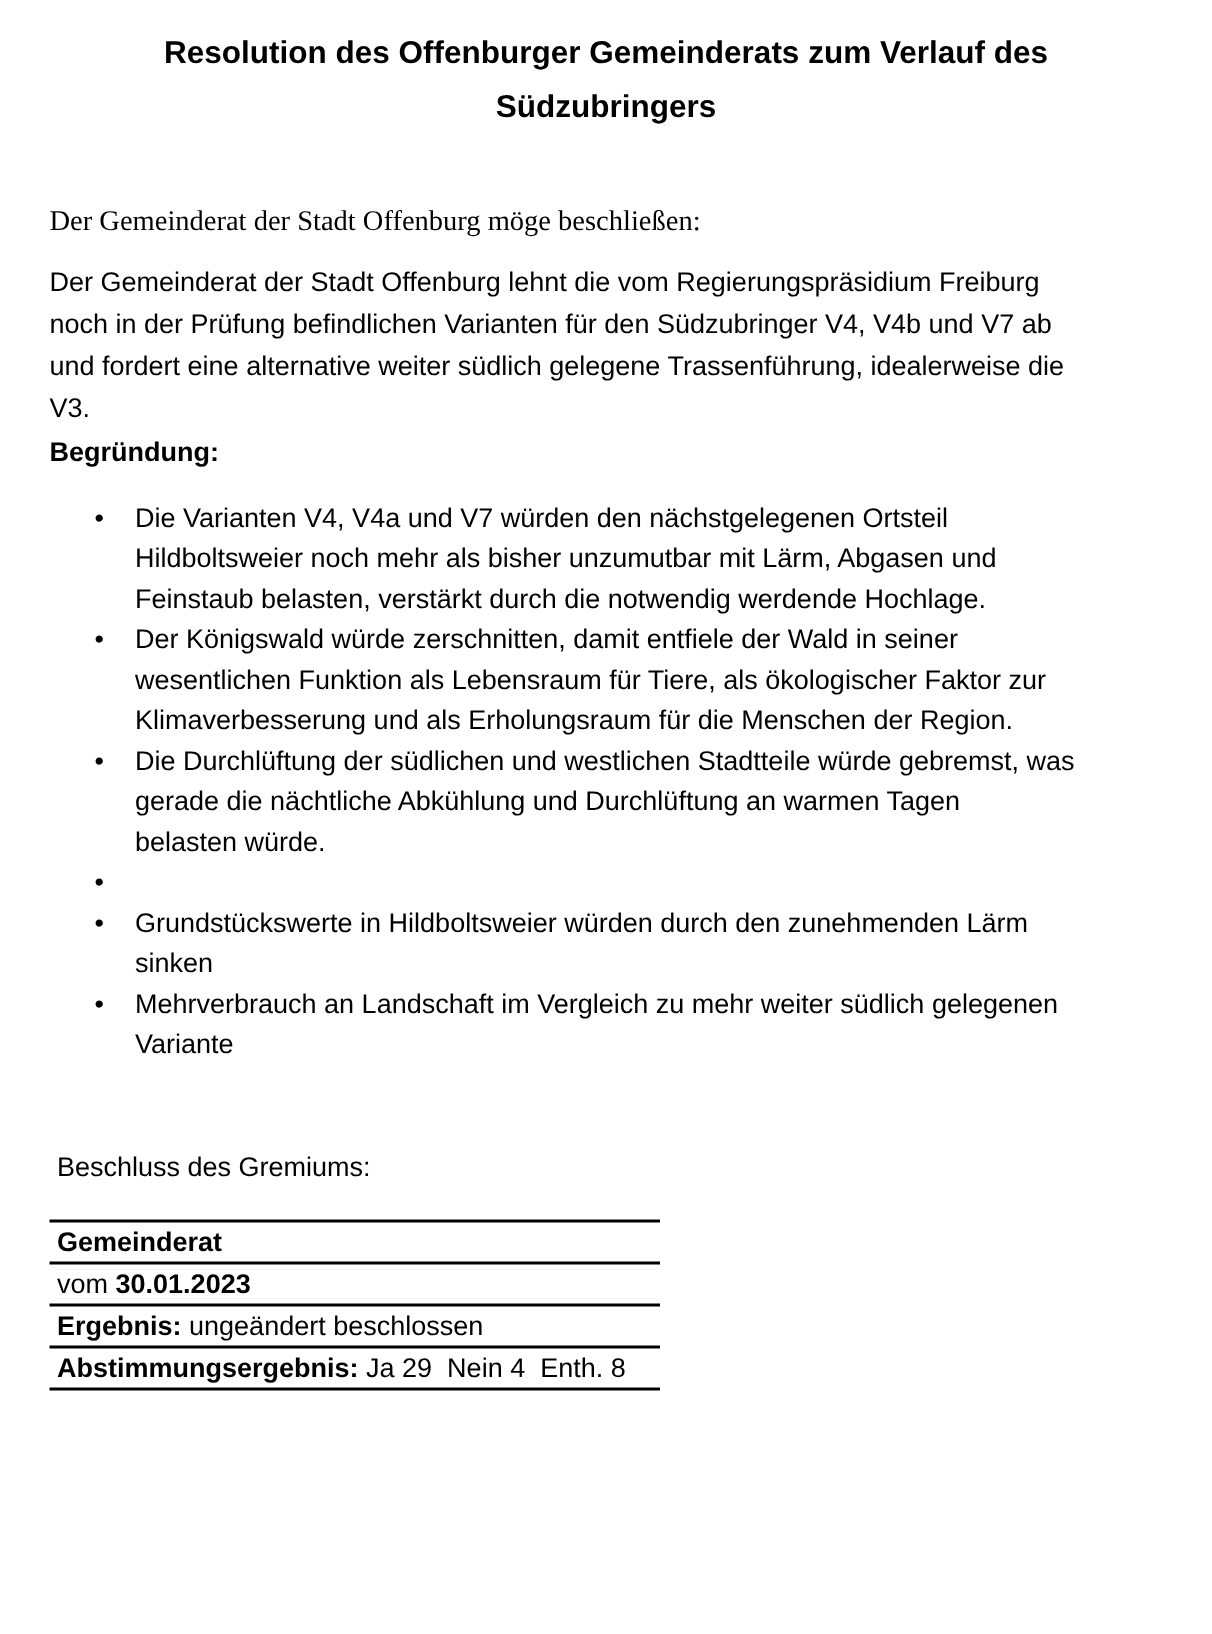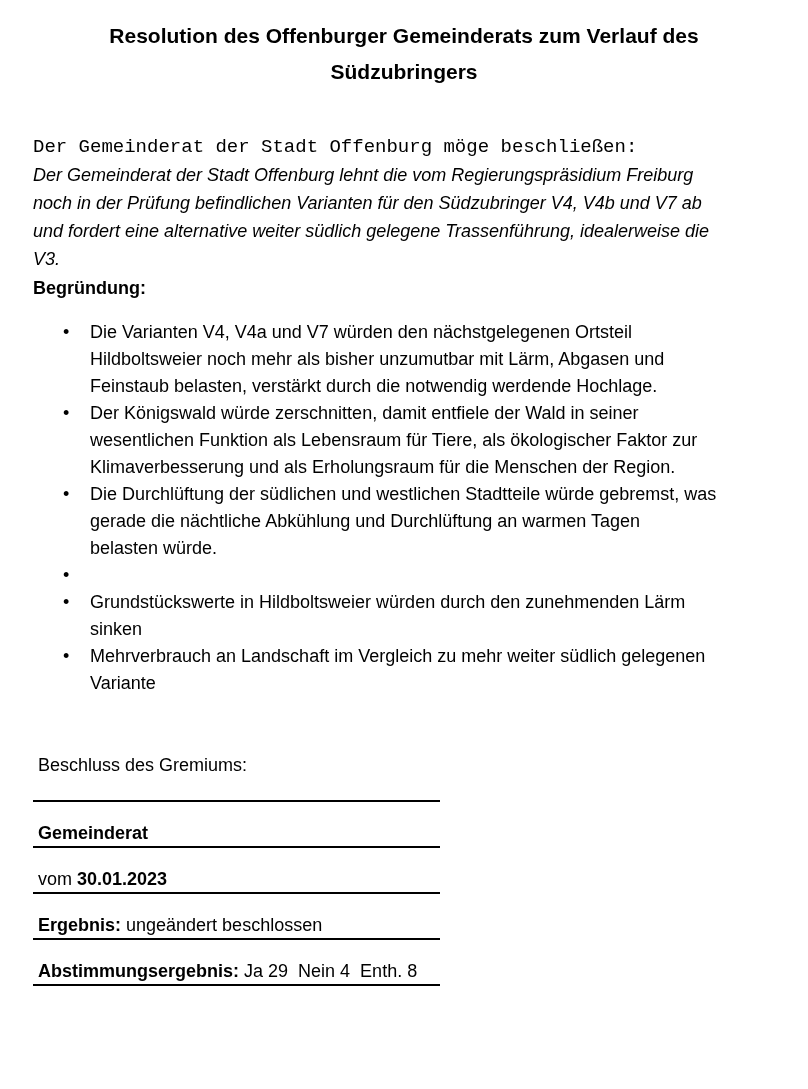--- a/index.html
+++ b/index.html
@@ -23,30 +23,29 @@
   .doc-title {
     margin: 0;
     font-size: 21px;
     font-weight: bold;
     line-height: 36px;
     text-align: center;
     white-space: pre-line;
   }
   .intro {
     margin: 44px 0 0 0;
-    font-family: Liberation Mono, monospace;
+    font-family: Liberation Serif, serif;
     font-size: 19px;
     line-height: 27px;
   }
   .body-par {
-    margin: 0 0 0 0;
+    margin: 13px 0 0 0;
     font-size: 18px;
     line-height: 28px;
     white-space: pre-line;
-    font-style: italic;
   }
   .reasons-heading {
     margin: 2px 0 0 0;
     font-size: 18px;
     line-height: 27px;
     font-weight: bold;
   }
   ul.reasons {
     margin: 17px 0 0 0;
     padding: 0;
@@ -74,21 +73,21 @@
   .decision {
     margin-top: 58px;
   }
   .decision .row {
     width: 407px;
     box-sizing: border-box;
     padding: 0 0 2px 5px;
     border-bottom: 2px solid #000000;
     font-size: 18px;
     line-height: 21px;
-    margin-top: 21px;
+    margin-top: 3px;
   }
   .decision .row.row-heading {
     margin-top: 0;
     padding-bottom: 24px;
   }
   .b { font-weight: bold; }
   .pre { white-space: pre-wrap; }
 </style>
 </head>
 <body>

